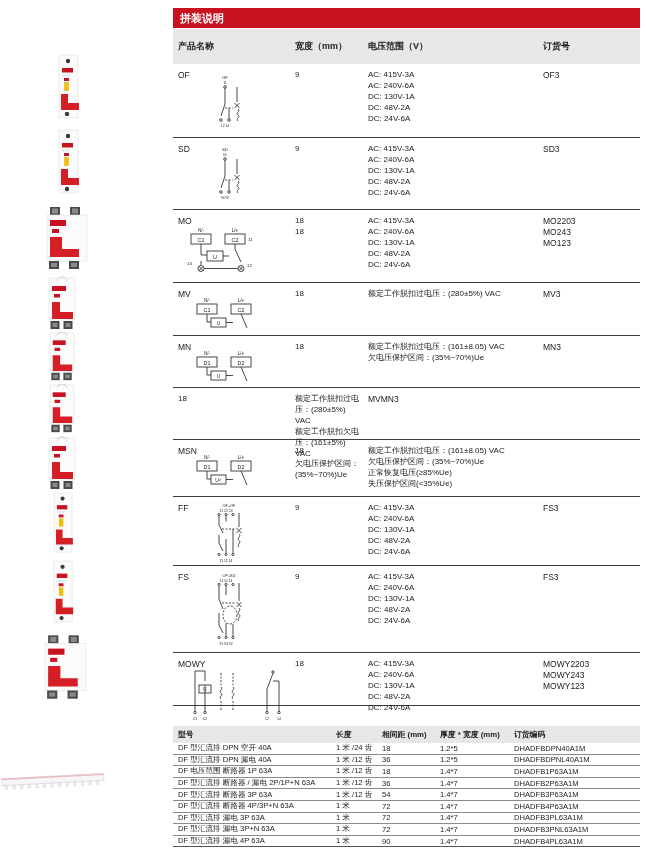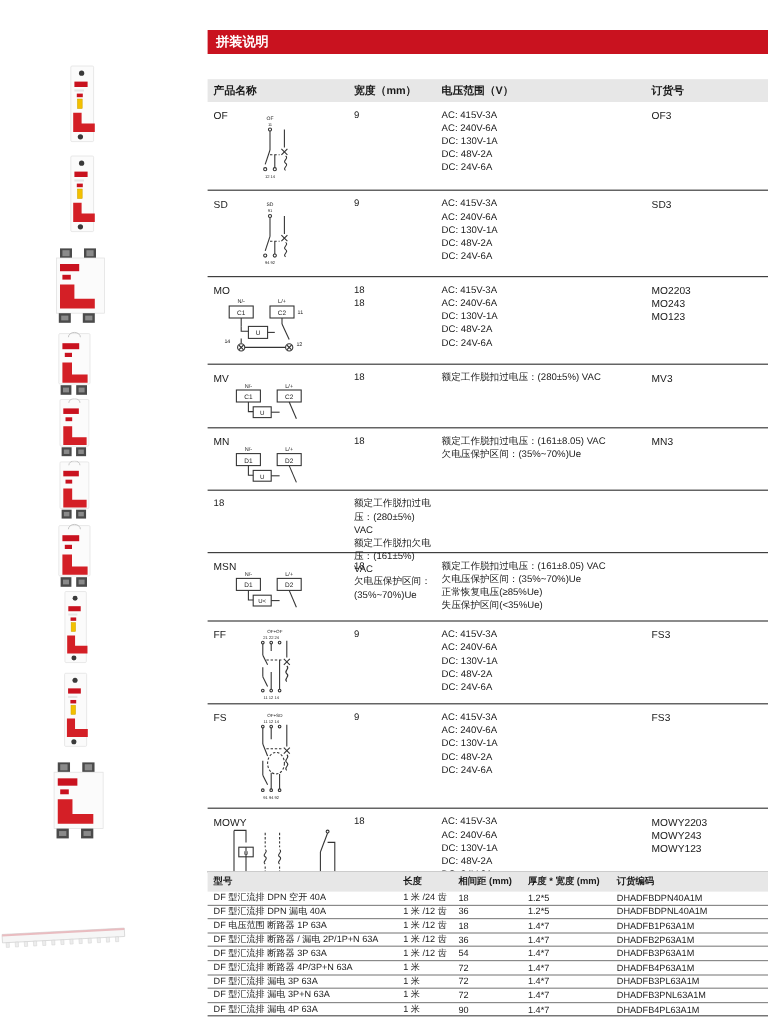--- a/index.html
+++ b/index.html
@@ -1,22 +1,22 @@
 <!DOCTYPE html>
 <html><head>
 <meta charset="utf-8">
 <style>
   html,body{margin:0;padding:0;}
   body{width:646px;height:850px;position:relative;background:#fff;overflow:hidden;
        font-family:"Liberation Sans","DejaVu Sans",sans-serif;color:#1a1a1a;}
   .photo{position:absolute;}
   #main{position:absolute;left:173px;top:8px;width:467px;}
   .titlebar{height:20px;line-height:20px;background:#C9121F;color:#fff;font-weight:bold;
-            font-size:11px;padding-left:7px;box-sizing:border-box;margin-top:17px;}
-  .thead{margin-top:21px;height:19px;background:#E7E7E7;display:grid;
+            font-size:11px;padding-left:7px;box-sizing:border-box;}
+  .thead{margin-top:1px;height:35px;background:#E7E7E7;display:grid;
          grid-template-columns:117px 73px 175px 102px;align-items:center;
          font-weight:bold;font-size:9px;}
   .thead div{padding-left:5px;}
   .trow{display:grid;grid-template-columns:117px 73px 175px 102px;
         border-bottom:1px solid #3f3f3f;box-sizing:border-box;font-size:8px;}
   .c{padding:6px 0 0 5px;position:relative;line-height:10.9px;}
   .pname{font-size:8.5px;display:block;}
   .ord{font-size:8.5px;line-height:11px;}
   .diag{position:absolute;stroke:#333;stroke-width:0.9;fill:none;overflow:visible;}
   .diag text{stroke:none;fill:#222;}
@@ -311,20 +311,23 @@
 
   <div class="trow h52">
     <div class="c">
         <div>18</div>
       </div>
     <div class="c">
       <div>额定工作脱扣过电压：(280±5%) VAC</div>
       <div>额定工作脱扣欠电压：(161±5%) VAC</div>
       <div>欠电压保护区间：(35%~70%)Ue</div>
     </div>
+    <div class="c">
+        <div class="ord">MVMN3</div>
+      </div>
   </div>
 
   <div class="trow h57">
     <div class="c">
       <span class="pname">MSN</span>
       <svg class="diag" style="left:12px;top:13px" width="92" height="38" viewBox="0 0 92 38">
         <text x="22" y="6" font-size="4.6" text-anchor="middle">N/-</text>
         <text x="56" y="6" font-size="4.6" text-anchor="middle">L/+</text>
         <rect x="12" y="8" width="20" height="10"></rect>
           <text x="22" y="15.5" font-size="5.4" text-anchor="middle">D1</text>

